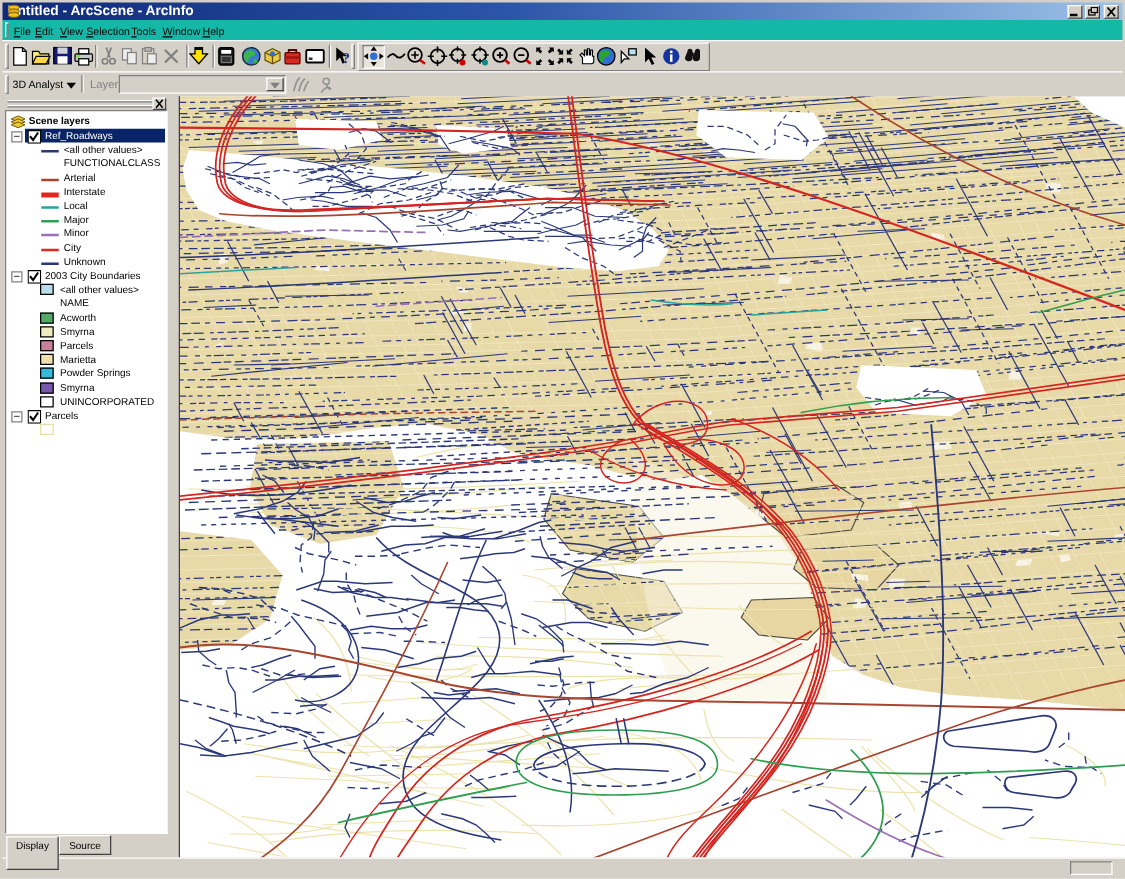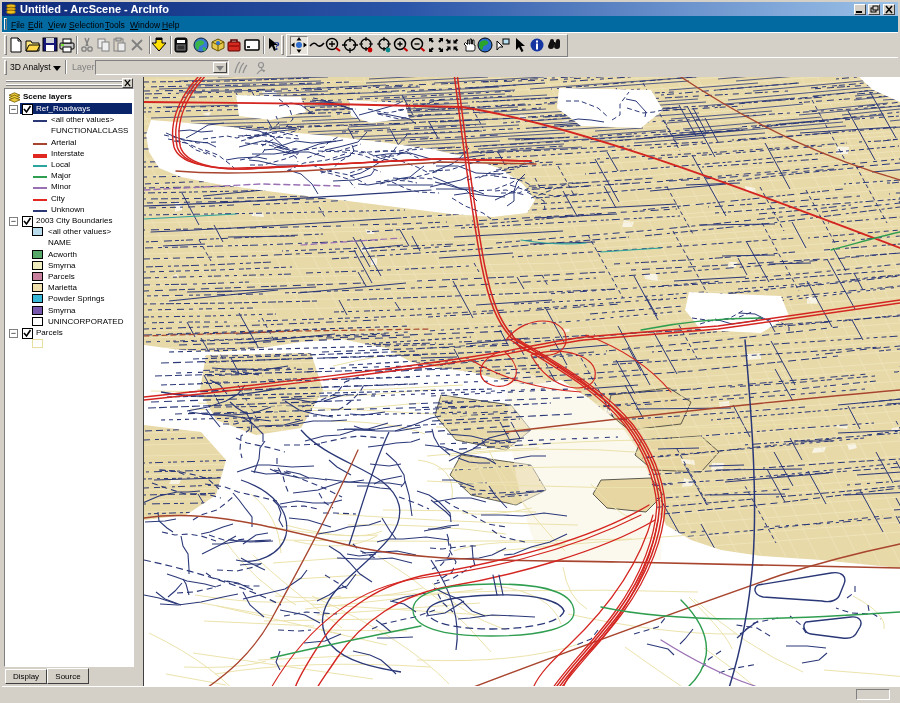--- a/index.html
+++ b/index.html
@@ -1,17 +1,17 @@
 <!DOCTYPE html>
 <html><head><meta charset="utf-8"><style>
 *{margin:0;padding:0;box-sizing:border-box}
 body{width:900px;height:703px;font-family:"Liberation Sans",sans-serif;background:#d4d0c8;position:relative;overflow:hidden}
-.titlebar{position:absolute;left:2px;top:2px;right:2px;height:14px;background:linear-gradient(90deg,#0f2a7a 0%,#2b55a8 45%,#9cc2e8 100%);color:#fff;font-size:11px;font-weight:bold;line-height:14px;padding-left:18px}
+.titlebar{position:absolute;left:2px;top:2px;right:2px;height:14px;background:linear-gradient(90deg,#0f2a7a 0%,#2b55a8 45%,#9cc2e8 100%);color:#fff;font-size:11px;font-weight:bold;line-height:14px;padding-left:4px}
 .tbtn{position:absolute;top:2px;width:12px;height:11px;background:#d4d0c8;border:1px solid;border-color:#fff #404040 #404040 #fff;font-size:9px;line-height:9px;text-align:center;color:#000}
-.menubar{position:absolute;left:2px;top:16px;right:2px;height:16px;background:#0369a1;font-size:8.5px;color:#000}
+.menubar{position:absolute;left:2px;top:16px;right:2px;height:16px;background:#14b8a6;font-size:8.5px;color:#000}
 .menubar span{position:absolute;top:4px}
 .mgrip{position:absolute;left:2px;top:2px;bottom:2px;width:3px;border:1px solid;border-color:#fff #808080 #808080 #fff}
 .tb1{position:absolute;left:2px;top:32px;right:2px;height:25px;background:#d4d0c8;border-top:1px solid #fff}
 .ti{position:absolute;top:4px}
 .sep{position:absolute;top:3px;height:18px;width:2px;border-left:1px solid #808080;border-right:1px solid #fff}
 .navpanel{position:absolute;left:284px;top:1px;height:23px;width:282px;border:1px solid;border-color:#fff #808080 #808080 #fff}
 .navsel{position:absolute;left:288px;top:2.5px;width:18px;height:19px;border:1px solid;border-color:#808080 #fff #fff #808080;background:#e8e4dc}
 .tb2{position:absolute;left:2px;top:57px;right:2px;height:20px;background:#d4d0c8;border-top:1px solid #fff;font-size:8.5px}
 .combo{position:absolute;left:93px;top:2px;width:134px;height:15px;background:#d4d0c8;border:1px solid;border-color:#808080 #fff #fff #808080}
 .cbtn{position:absolute;right:1px;top:1px;width:14px;height:11px;background:#d4d0c8;border:1px solid;border-color:#fff #404040 #404040 #fff}
@@ -337,21 +337,21 @@
         <svg style="position:absolute;left:17px;top:0px" width="11" height="11">
           <rect x="0.5" y="0.5" width="10" height="10" fill="#fff" stroke="#000"></rect>
           <path d="M2,5 l2.5,3 4,-6" stroke="#000" stroke-width="1.6" fill="none"></path>
         </svg>
         <span style="position:absolute;left:31px;top:0px;">Parcels</span>
       </div>
       <div class="trow" style="left:0;top:250.2px;height:11px">
         <span style="position:absolute;left:27px;top:0px;width:11px;height:9px;background:#ffffff;border:1px solid #e8e0a0;display:inline-block"></span>
       </div>
     </div>
-<div class="tab" style="left:2px;top:592px;width:42px;height:15px;line-height:14px;z-index:2">Display</div>
+<div class="tab" style="left:2px;top:592px;width:42px;height:27px;line-height:14px;z-index:2">Display</div>
 <div class="tab" style="left:44px;top:591px;width:42px;height:16px;line-height:15px">Source</div>
 </div>
 <div class="mapv"><svg width="756" height="610" viewBox="143 77 756 610">
 <rect x="143" y="77" width="756" height="610" fill="#ffffff"></rect>
 <path d="M143,77 L899,77 L899,568 L820,560 L760,556 L720,550 L690,540 L665,525 L655,505 L650,480 L640,455 L620,425 L590,400 L560,380 L530,385 L500,380 L470,372 L440,368 L410,362 L385,348 L340,339 L300,342 L260,348 L220,352 L180,350 L143,345 Z M150,120 L200,124 L260,130 L320,135 L380,142 L430,149 L470,158 L500,169 L522,184 L534,200 L526,213 L492,217 L450,214 L402,208 L355,202 L305,196 L258,190 L215,184 L180,177 L158,168 L148,152 L145,135 Z M235,95 L300,97 L305,112 L270,120 L238,116 Z M348,100 L404,103 L408,118 L370,123 L350,116 Z M558,88 L650,90 L662,110 L640,128 L580,126 L556,108 Z M688,292 L780,296 L788,316 L760,333 L700,330 L684,310 Z M858,77 L899,77 L899,102 L872,90 Z" fill="#e8d9a8" fill-rule="evenodd"></path>
 <path d="M205,355 L310,353 L322,390 L300,428 L255,435 L215,420 L199,390 Z" fill="#e8d9a8"></path>
 <path d="M143,425 L200,432 L225,460 L215,495 L185,515 L143,520 Z" fill="#e8d9a8"></path>
 <path d="M440,395 L510,405 L530,430 L505,450 L455,440 L434,415 Z" fill="#e8d9a8" stroke="#4a4a40" stroke-width="0.9"></path>
 <path d="M460,455 L530,465 L545,490 L515,505 L470,495 L449,475 Z" fill="#e8d9a8" stroke="#4a4a40" stroke-width="0.9"></path>
 <clipPath id="tc">

